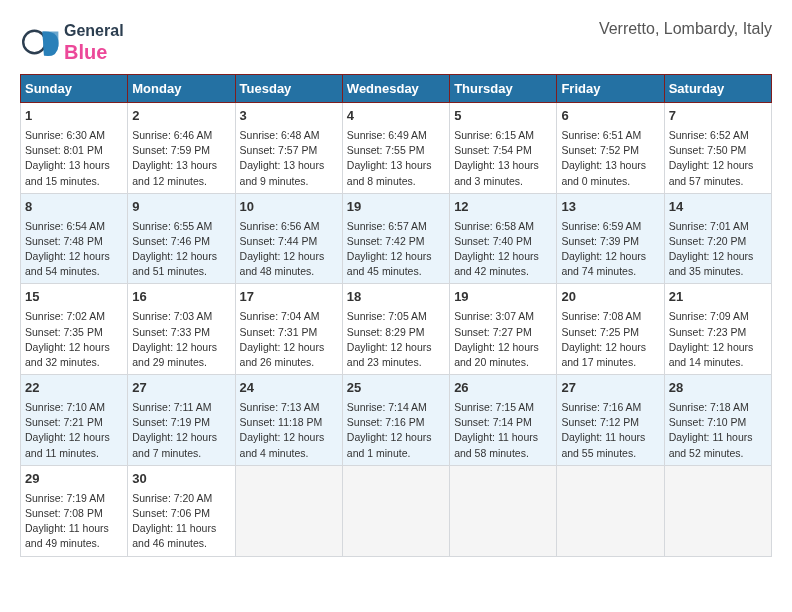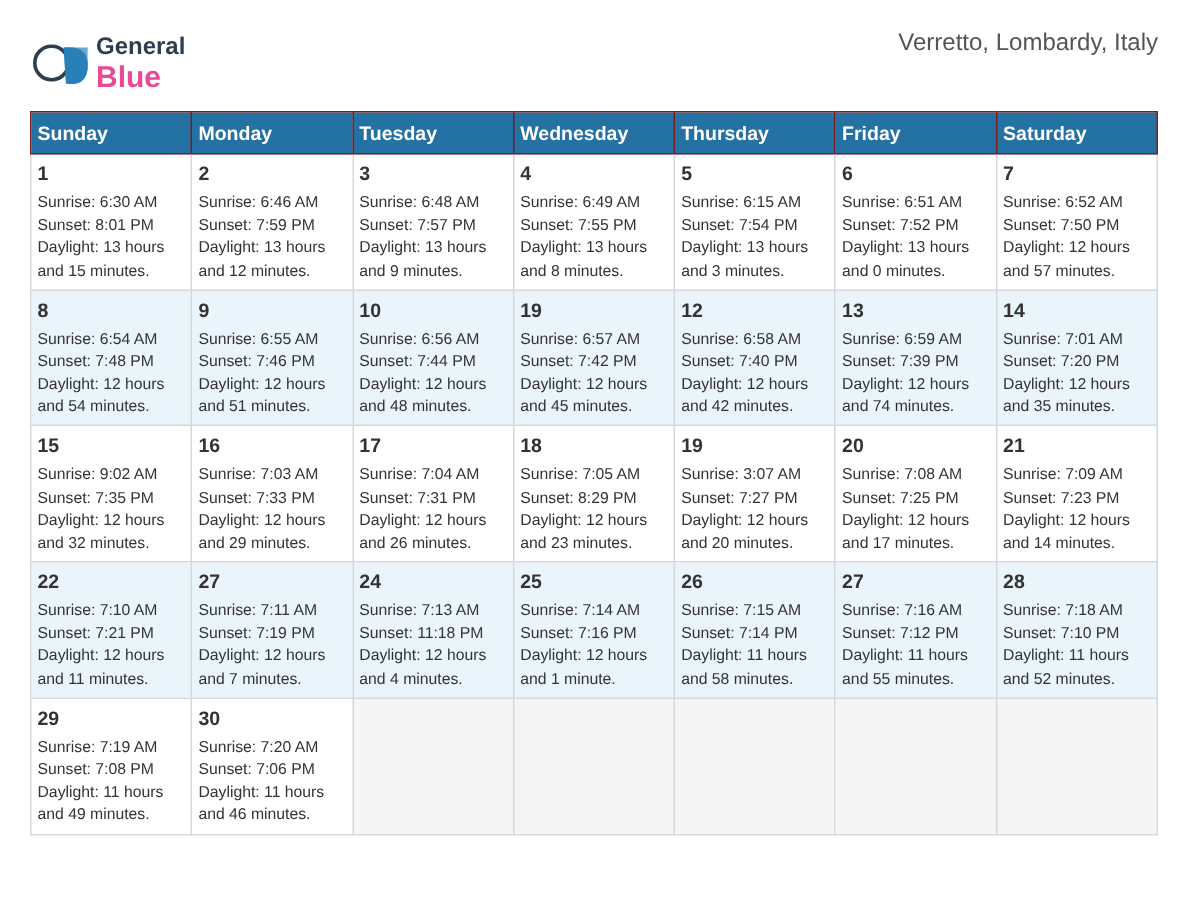--- a/index.html
+++ b/index.html
@@ -210,21 +210,21 @@
           <span class="day-num">14</span>
           <div>Sunrise: 7:01 AM</div>
           <div>Sunset: 7:20 PM</div>
           <div>Daylight: 12 hours</div>
           <div>and 35 minutes.</div>
         </td>
       </tr>
       <tr>
         <td>
           <span class="day-num">15</span>
-          <div>Sunrise: 9:02 AM</div>
+          <div>Sunrise: 7:02 AM</div>
           <div>Sunset: 7:35 PM</div>
           <div>Daylight: 12 hours</div>
           <div>and 32 minutes.</div>
         </td>
         <td>
           <span class="day-num">16</span>
           <div>Sunrise: 7:03 AM</div>
           <div>Sunset: 7:33 PM</div>
           <div>Daylight: 12 hours</div>
           <div>and 29 minutes.</div>

